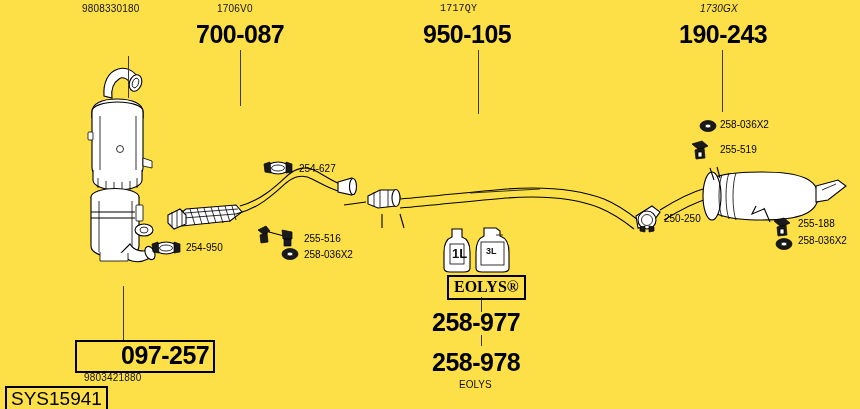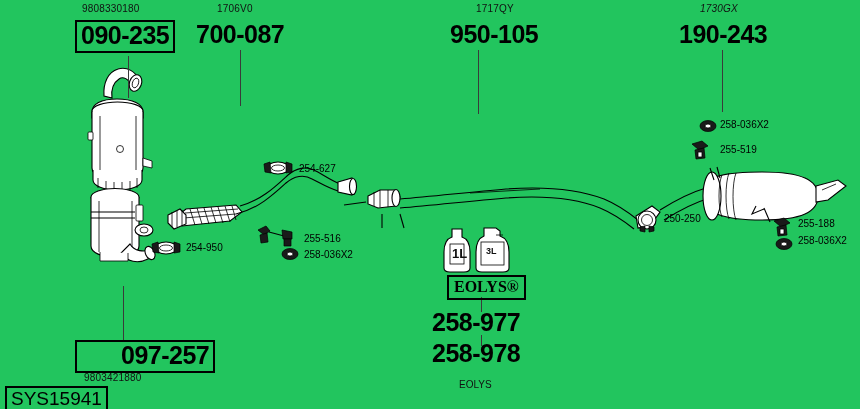--- a/index.html
+++ b/index.html
@@ -4,21 +4,21 @@
 <style>
   html, body {
     margin: 0;
     padding: 0;
     background: #ffffff;
   }
   #canvas {
     position: relative;
     width: 860px;
     height: 409px;
-    background: #22c55e;
+    background: #fde047;
     font-family: "Liberation Sans", sans-serif;
     color: #000000;
     overflow: hidden;
   }
   
   .ref-small {
     position: absolute;
     font-size: 10px;
     letter-spacing: 0.2px;
     white-space: nowrap;
@@ -269,48 +269,47 @@
 
   <div class="leader" style="left:128px; top:56px; height:42px;"></div>
   <div class="leader" style="left:240px; top:50px; height:56px;"></div>
   <div class="leader" style="left:478px; top:50px; height:64px;"></div>
   <div class="leader" style="left:722px; top:50px; height:62px;"></div>
   <div class="leader" style="left:123px; top:286px; height:54px;"></div>
   <div class="leader" style="left:481px; top:297px; height:15px;"></div>
   <div class="leader" style="left:481px; top:335px; height:11px;"></div>
 
   <div class="ref-small" style="left:82px; top:3px;">9808330180</div>
-  <div class="main-num boxed" style="left:75px; top:20px;">090-235</div>
 
   <div class="ref-small" style="left:217px; top:3px;">1706V0</div>
   <div class="main-num" style="left:196px; top:22px;">700-087</div>
 
-  <div class="ref-small" style="left:476px; top:3px;">1717QY</div>
-  <div class="main-num" style="left:450px; top:22px;text-align:right;">950-105</div>
+  <div class="ref-small" style="left:440px; top:3px;font-family:Liberation Mono, monospace;">1717QY</div>
+  <div class="main-num" style="left:423px; top:22px;text-align:right;">950-105</div>
 
   <div class="ref-small" style="left:700px; top:3px;font-style:italic;">1730GX</div>
   <div class="main-num" style="left:679px; top:22px;">190-243</div>
 
   <div class="sub-num" style="left:299px; top:164px;">254-627</div>
   <div class="sub-num" style="left:186px; top:243px;">254-950</div>
   <div class="sub-num" style="left:304px; top:234px;">255-516</div>
   <div class="sub-num" style="left:304px; top:250px;">258-036X2</div>
 
   <div class="sub-num" style="left:720px; top:120px;">258-036X2</div>
   <div class="sub-num" style="left:720px; top:145px;">255-519</div>
   <div class="sub-num" style="left:664px; top:214px;">250-250</div>
   <div class="sub-num" style="left:798px; top:219px;">255-188</div>
   <div class="sub-num" style="left:798px; top:236px;">258-036X2</div>
 
   <div class="tiny-cap" style="left:452px; top:246px; font-weight:bold; font-size:13px;">1L</div>
   <div class="tiny-cap" style="left:486px; top:246px; font-weight:bold; font-size:9px;">3L</div>
 
   <div class="eolys-box" style="left:447px; top:275px;font-family:Liberation Serif, serif;">EOLYS®</div>
   <div class="main-num" style="left:432px; top:310px;">258-977</div>
-  <div class="main-num" style="left:432px; top:341px;">258-978</div>
+  <div class="main-num" style="left:432px; top:350px;">258-978</div>
   <div class="tiny-cap" style="left:459px; top:379px;">EOLYS</div>
 
   <div class="main-num boxed" style="left:75px; top:340px;padding-left:44px;">097-257</div>
   <div class="ref-small" style="left:84px; top:372px;">9803421880</div>
 
   <div class="sys-box" style="left:5px; top:386px;">SYS15941</div>
 
 </div>
 
 </body></html>

